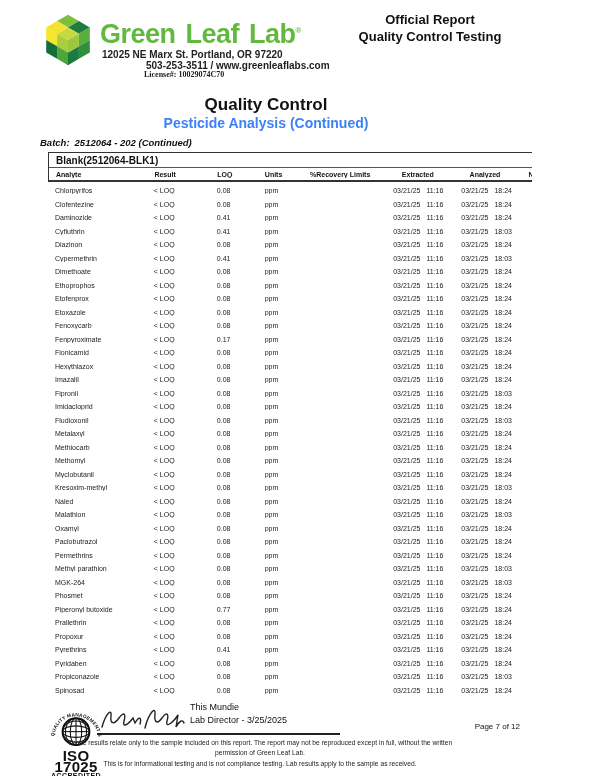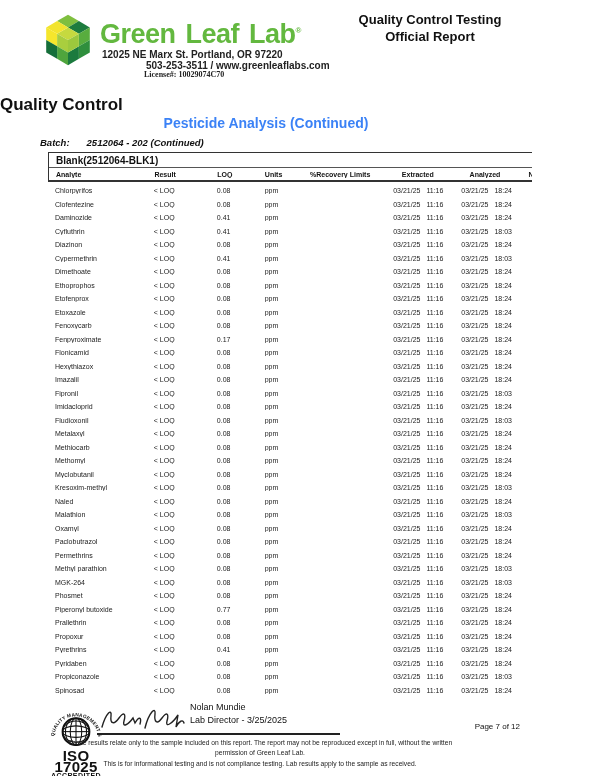--- a/index.html
+++ b/index.html
@@ -12,27 +12,27 @@
             color:#63b83f;letter-spacing:-0.5px;word-spacing:3px;white-space:nowrap;}
   .wordmark sup{font-size:8px;vertical-align:super;}
   .addr{position:absolute;left:102px;font-size:10px;font-weight:bold;white-space:nowrap;color:#222;}
   .addr1{top:49px;} .addr2{top:60px;padding-left:44px;}
   .license{position:absolute;left:102px;top:70px;font-size:8px;font-weight:bold;
            font-family:"Liberation Serif",serif;color:#222;white-space:nowrap;padding-left:42px;}
   .report-head{position:absolute;left:330px;top:11px;width:200px;text-align:center;
                font-size:13px;font-weight:bold;line-height:17px;color:#111;}
 
   
-  .main-title{position:absolute;left:0;top:95px;width:100%;
+  .main-title{position:absolute;left:0;top:95px;width:100%;text-align:center;
               font-size:17px;font-weight:bold;color:#111;}
   .sub-title{position:absolute;left:0;top:115px;width:100%;text-align:center;
              font-size:14px;font-weight:bold;color:#3b82f6;}
   .batch-line{position:absolute;left:40px;top:137px;font-size:9.5px;font-weight:bold;
               font-style:italic;color:#111;}
-  .batch-line .bv{margin-left:17px;}
+  .batch-line .bv{margin-left:5px;}
 
   
   .qc-table{position:absolute;left:48px;top:152px;width:504px;}
   .box{border:1.5px solid #333;border-bottom-width:2px;box-sizing:border-box;}
   .section-title{font-size:10px;font-weight:bold;padding:2px 0 1px 7px;color:#111;}
   .grid-row{display:grid;grid-template-columns:21% 12.5% 9.5% 9% 16.5% 13.5% 13.5% 4.5%;
             align-items:center;}
   .header-row{font-size:7px;font-weight:bold;height:12px;border-top:1px solid #555;color:#111;}
   .cell{white-space:nowrap;overflow:hidden;}
   .c-analyte{padding-left:7px;}
@@ -74,22 +74,22 @@
     <polygon points="43.25,26.5 43.25,39.5 32,46 32,33" fill="#9cc83d"></polygon>
   </svg>
 
   <div class="wordmark"><span>Green Leaf Lab</span><sup>®</sup></div>
 
   <div class="addr addr1">12025 NE Marx St. Portland, OR 97220</div>
   <div class="addr addr2">503-253-3511 / www.greenleaflabs.com</div>
   <div class="license">License#: 10029074C70</div>
 
   <div class="report-head">
+    <div>Official Report</div>
     <div>Quality Control Testing</div>
-    <div>Official Report</div>
   </div>
 
   <div class="main-title">Quality Control</div>
   <div class="sub-title">Pesticide Analysis (Continued)</div>
 
   <div class="batch-line">
     <span>Batch:</span><span class="bv">2512064 - 202 (Continued)</span>
   </div>
 
   <div class="qc-table">
@@ -548,21 +548,21 @@
     <div class="iso-line3">LABORATORY</div>
   </div>
 
   <svg class="sig-svg" width="88" height="32" viewBox="0 0 88 32">
     <path d="M3,26 C7,12 13,7 12,15 C11,23 15,24 20,17 C25,10 27,13 25,20 C23,27 29,24 34,17 L36,22 C40,15 43,16 41,23" fill="none" stroke="#222" stroke-width="1.4" stroke-linecap="round"></path>
     <path d="M46,27 C50,11 57,5 56,13 C55,21 58,24 63,17 C68,10 70,13 68,20 C66,27 73,23 79,14 L77,26 C80,20 84,18 85,22" fill="none" stroke="#222" stroke-width="1.4" stroke-linecap="round"></path>
   </svg>
   <div class="sig-line"></div>
 
   <div class="signer">
-    <div>Nolan Mundie</div>
+    <div>This Mundie</div>
     <div>Lab Director - 3/25/2025</div>
   </div>
 
   <div class="disclaimer">
     <div>These results relate only to the sample included on this report. The report may not be reproduced except in full, without the written permission of Green Leaf Lab.</div>
     <div class="d2">This is for informational testing and is not compliance testing. Lab results apply to the sample as received.</div>
   </div>
 
   <div class="page-label">Page 7 of 12</div>
 

